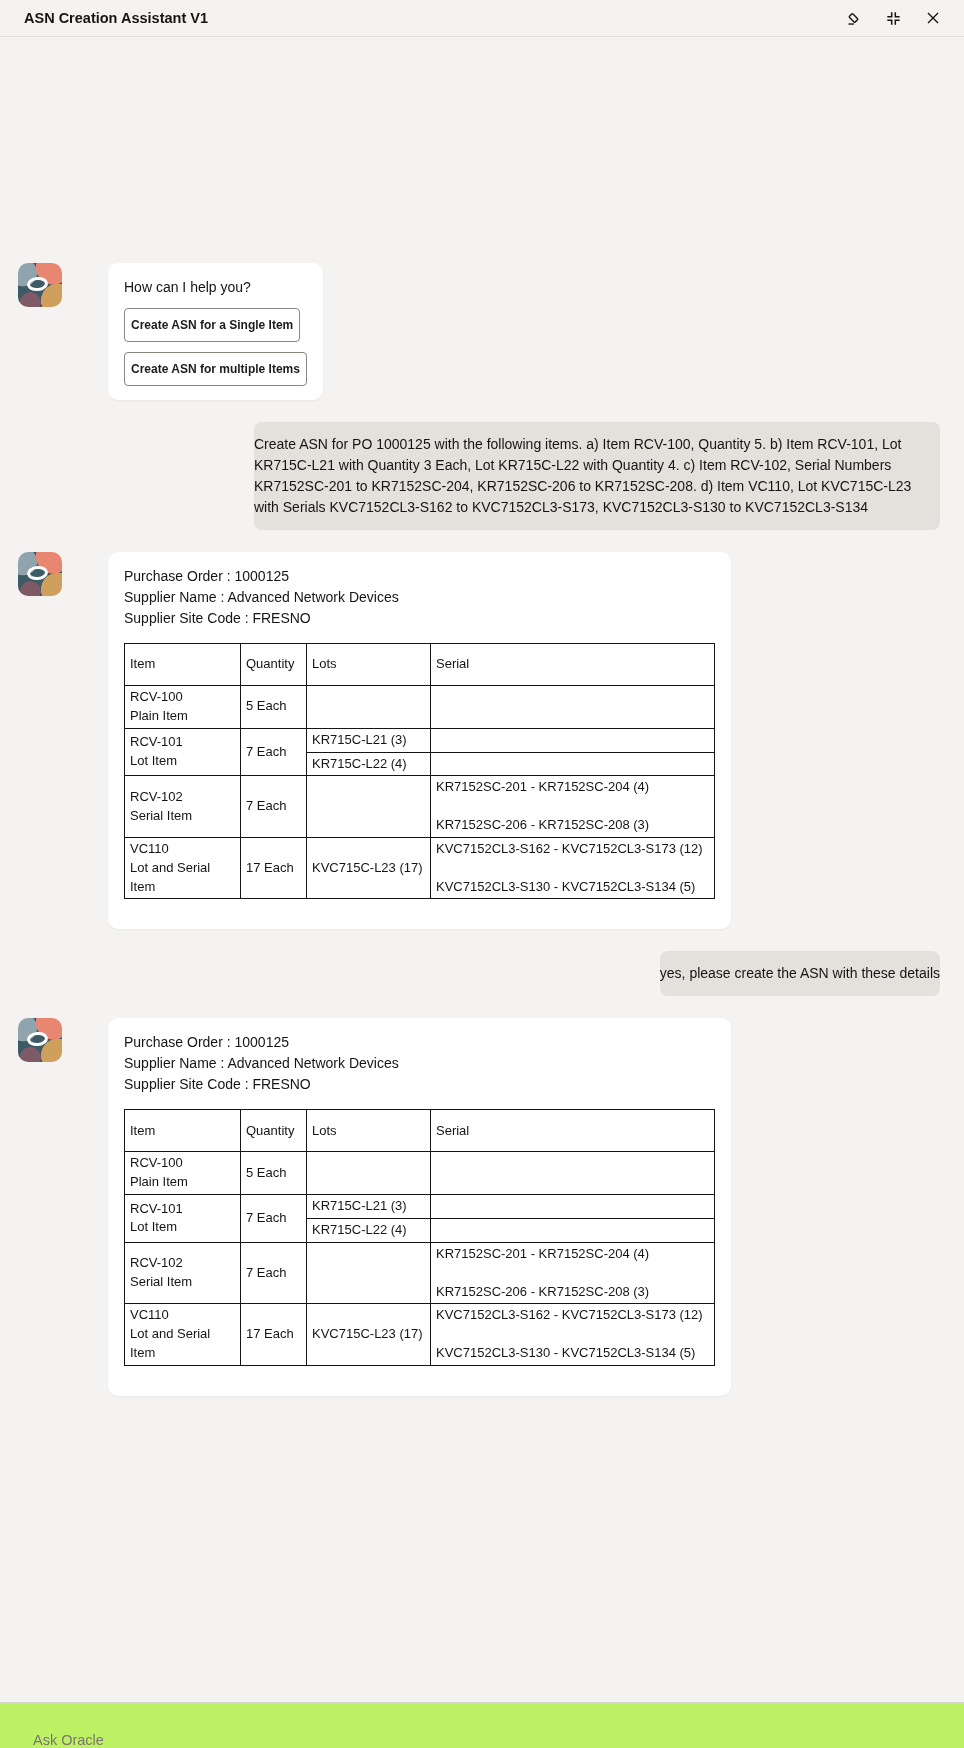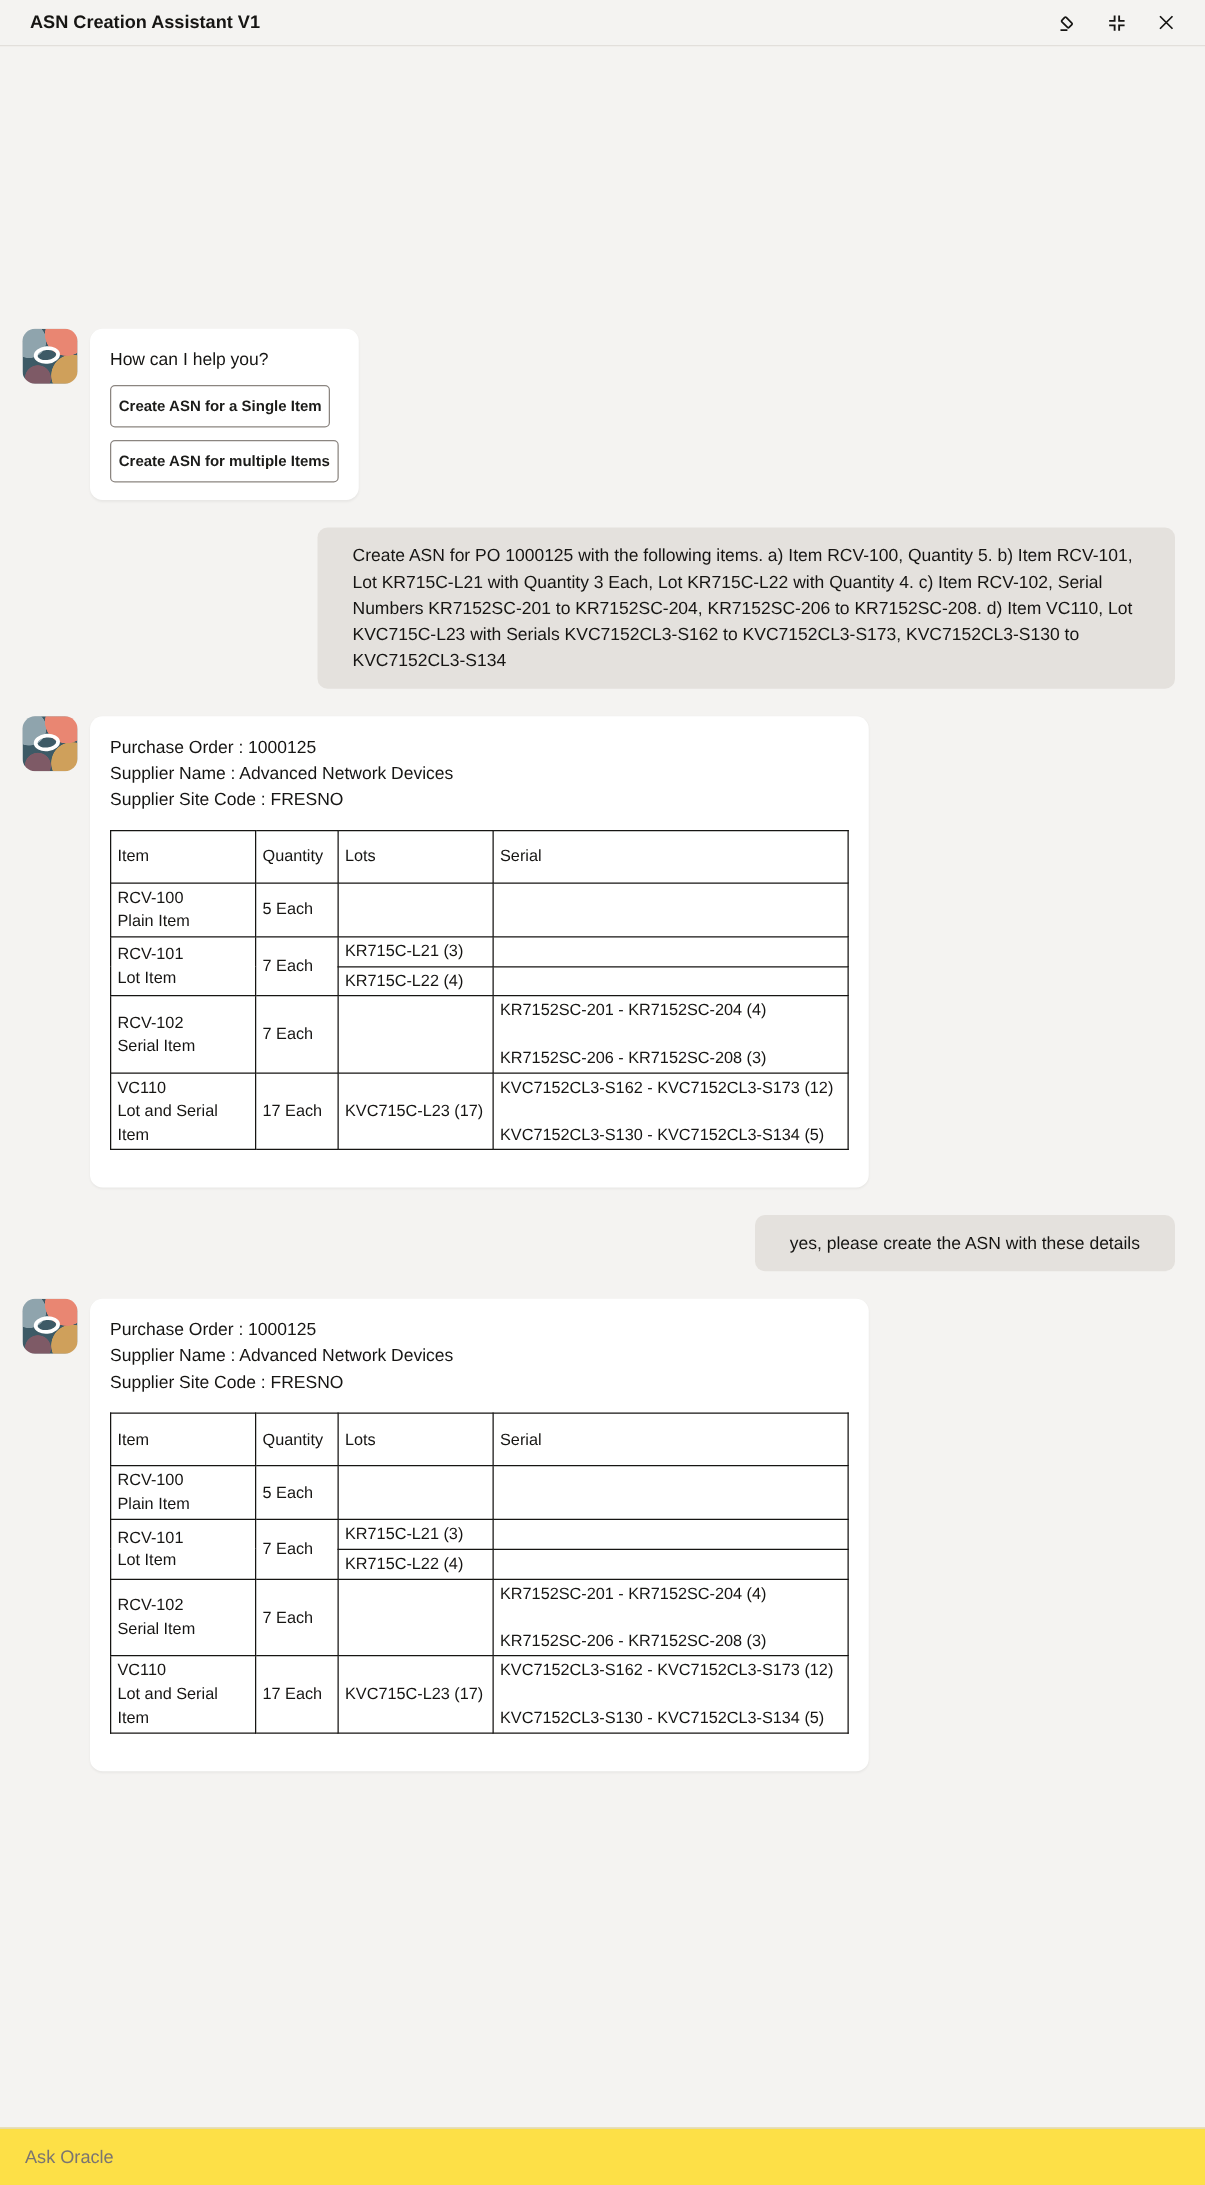--- a/index.html
+++ b/index.html
@@ -31,21 +31,21 @@
   }
   .icon-btn svg { display: block; }
   
   .chat {
     flex: 1 1 auto;
     display: flex; flex-direction: column;
     padding: 0 24px 0 18px;
     overflow: hidden;
   }
   .msg { display: flex; align-items: flex-start; }
-  .msg.bot { justify-content: flex-start; }
+  .msg.bot { justify-content: flex-start; gap: 36px; }
   .msg.user { justify-content: flex-end; }
   .msg-greeting { margin-top: 226px; }
   .msg + .msg { margin-top: 22px; }
   .avatar {
     width: 44px; height: 44px; flex: 0 0 44px;
     border-radius: 10px; margin-right: 10px;
     position: relative; overflow: hidden;
     background:
       radial-gradient(circle at 80% 10%, #e98672 0 32%, rgba(0,0,0,0) 33%),
       radial-gradient(circle at 90% 85%, #cfa05b 0 30%, rgba(0,0,0,0) 31%),
@@ -62,21 +62,21 @@
   .bubble {
     background: #ffffff; border-radius: 10px;
     padding: 14px 16px;
     font-size: 14px; line-height: 1.5;
     box-shadow: 0 1px 2px rgba(22,21,19,0.05);
     max-width: 800px;
   }
   .bubble.user-bubble {
     background: #e4e1dd;
     border-radius: 8px;
-    padding: 12px 28px;
+    padding: 12px 0;
     max-width: 686px;
     box-shadow: none;
   }
   .action-btn {
     display: block;
     margin-top: 10px;
     background: #ffffff;
     border: 1px solid #8b8580;
     border-radius: 4px;
     padding: 9px 6px;
@@ -106,23 +106,23 @@
     word-break: break-all;
     height: 42px;
   }
   td.pre, th.pre { white-space: pre-line; }
   td.row-pad { height: 40px; }
   
   footer {
     margin-top: auto;
     flex: 0 0 46px; height: 46px;
     border-top: 1px solid #dad7d3;
-    display: flex; align-items: center;
-    padding: 0 20px;
-    background: #fde047;
+    display: flex; align-items: flex-end;
+    padding: 0 33px;
+    background: #bef264;
   }
   .ask-input {
     color: #7b7571; font-size: 14.5px;
     width: 100%; cursor: text;
   }
 </style>
 </head>
 <body>
 
 <div class="app">

